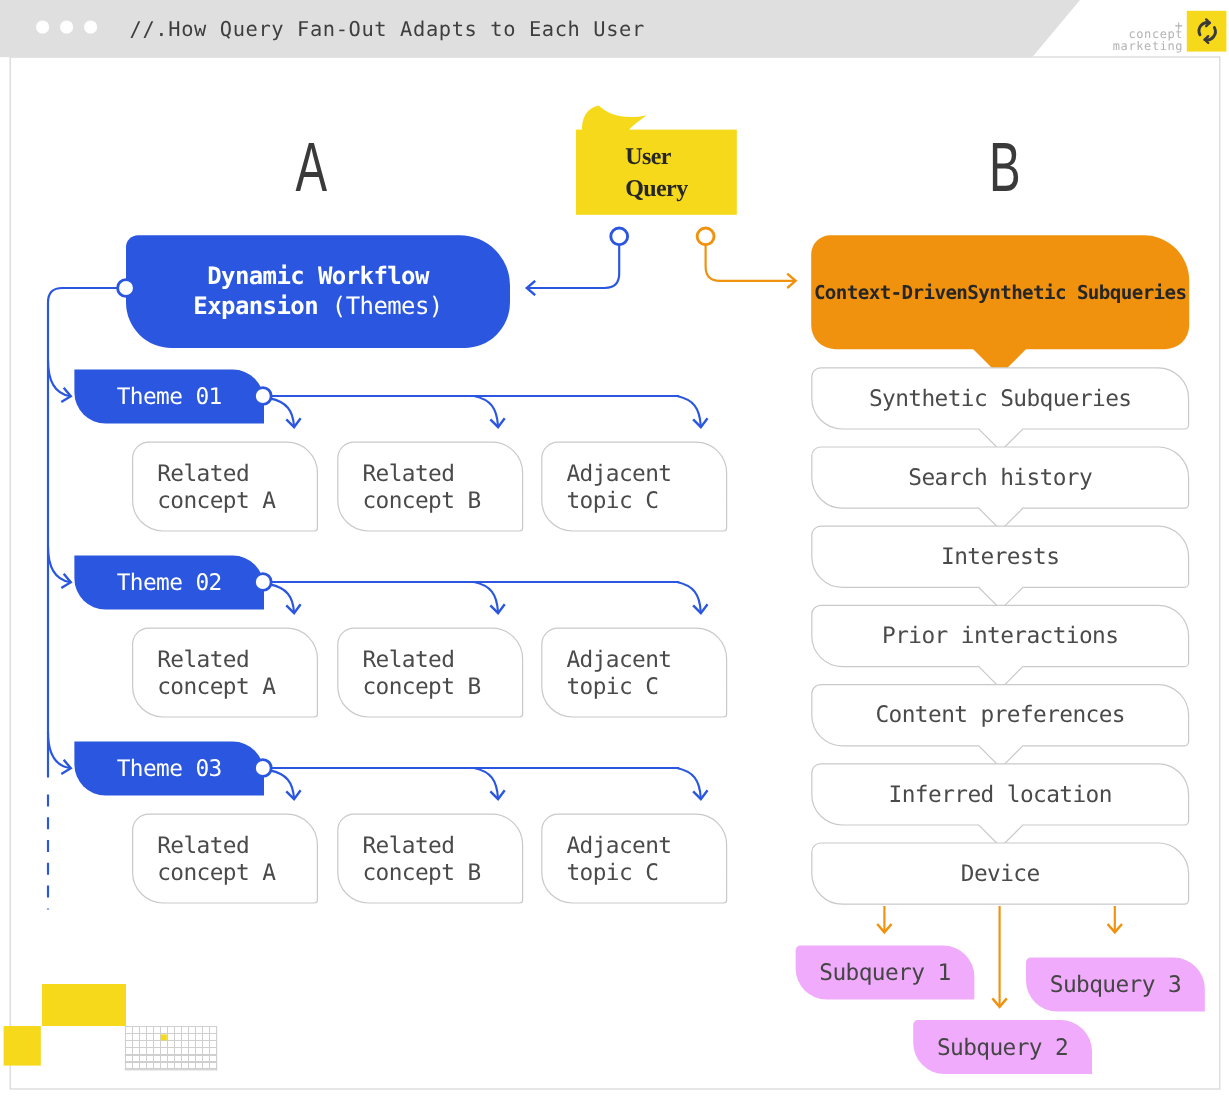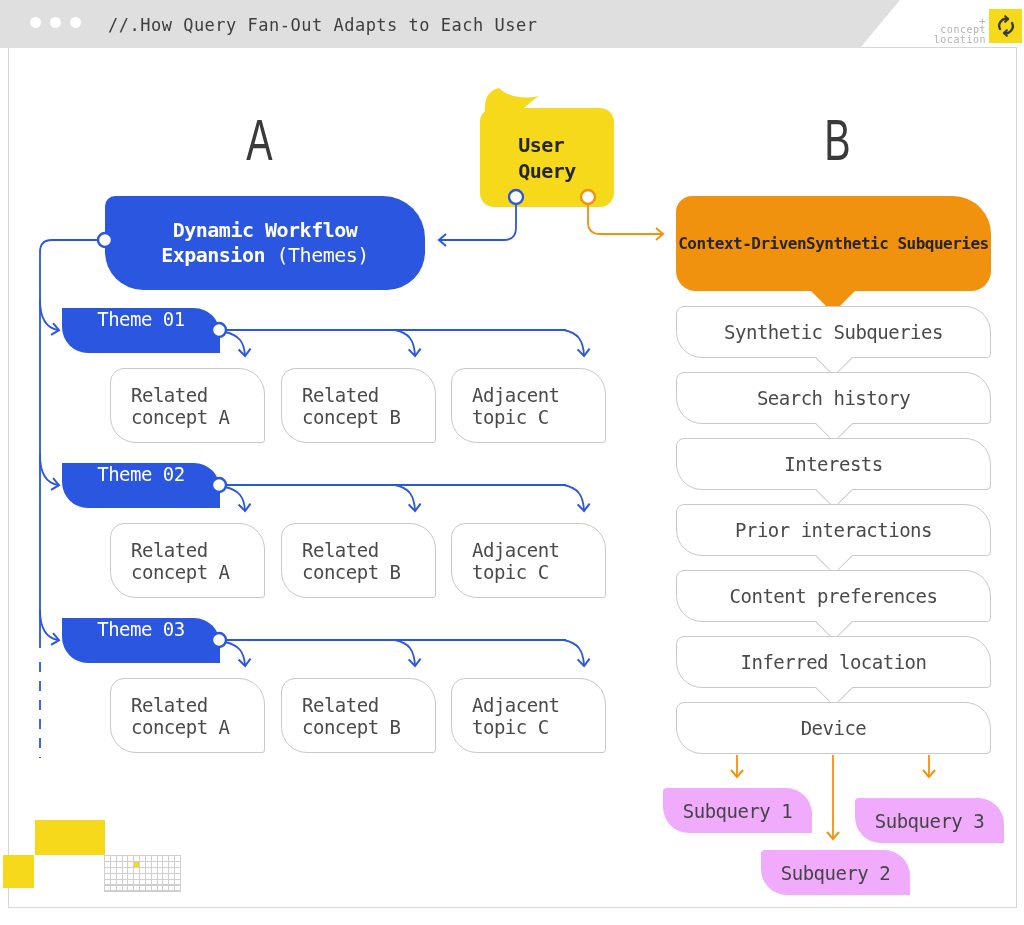--- a/index.html
+++ b/index.html
@@ -22,34 +22,34 @@
         display:flex;align-items:center;justify-content:center;}
 
   
   .sec-letter{position:absolute;font-family:"Liberation Sans",sans-serif;font-weight:300;
               font-size:58px;color:#3a3a3a;transform:scaleX(.68);transform-origin:center;z-index:6;}
 
   
   .node{position:absolute;box-sizing:border-box;z-index:4;font-size:19px;letter-spacing:-0.5px;}
 
   
-  .uq{left:480px;top:108px;width:134px;height:99px;background:#f6d91a;border-radius:14px;
-      display:flex;align-items:center;justify-content:center;}
+  .uq{left:480px;top:108px;width:134px;height:71px;background:#f6d91a;border-radius:0;
+      display:flex;align-items:center;justify-content:center;font-family:Liberation Serif, serif;}
   .uq-text{font-weight:bold;color:#262626;font-size:20px;line-height:26px;text-align:left;}
   .uq-tail{position:absolute;left:483px;top:87px;z-index:3;}
 
   
   .wf{left:105px;top:196px;width:320px;height:94px;background:#2b57e0;
       border-radius:10px 42px 38px 38px;display:flex;flex-direction:column;
       align-items:center;justify-content:center;color:#fff;line-height:25px;font-size:20px;}
   .wf b{font-weight:bold;}
 
   
   .theme{left:62px;width:158px;height:45px;background:#2b57e0;border-radius:0 26px 0 26px;
-         color:#fff;display:flex;align-items:flex-start;justify-content:center;}
+         color:#fff;display:flex;align-items:center;justify-content:center;}
 
   
   .concept{width:155px;height:75px;background:#fff;border:1px solid #c9c9c9;
            border-radius:14px 26px 3px 26px;color:#4a4a4a;
            display:flex;align-items:center;padding-left:20px;line-height:22px;}
 
   
   .ctx{left:676px;top:196px;width:315px;height:95px;background:#f0920e;
        border-radius:16px 38px 20px 20px;display:flex;flex-direction:row;
        align-items:center;justify-content:center;color:#262626;font-weight:bold;
@@ -247,21 +247,21 @@
     <div class="dots">
       <div class="dot"></div>
       <div class="dot"></div>
       <div class="dot"></div>
     </div>
     <div class="bar-title">//.How Query Fan-Out Adapts to Each User</div>
   </div>
   <div class="brand">
     <div class="plus">+</div>
     <div>concept</div>
-    <div>location</div>
+    <div>marketing</div>
   </div>
   <div class="logo">
     <svg width="22" height="22" viewBox="0 0 22 22">
       <path d="M5 14 A7 7 0 0 1 13 4" fill="none" stroke="#3a3a3a" stroke-width="2.4" stroke-linecap="round"></path>
       <path d="M17 8 A7 7 0 0 1 9 18" fill="none" stroke="#3a3a3a" stroke-width="2.4" stroke-linecap="round"></path>
       <path d="M13 4 L13 8 M13 4 L9 4" fill="none" stroke="#3a3a3a" stroke-width="2" stroke-linecap="round" transform="rotate(45 13 4)"></path>
       <path d="M9 18 L9 14 M9 18 L13 18" fill="none" stroke="#3a3a3a" stroke-width="2" stroke-linecap="round" transform="rotate(45 9 18)"></path>
     </svg>
   </div>
 

